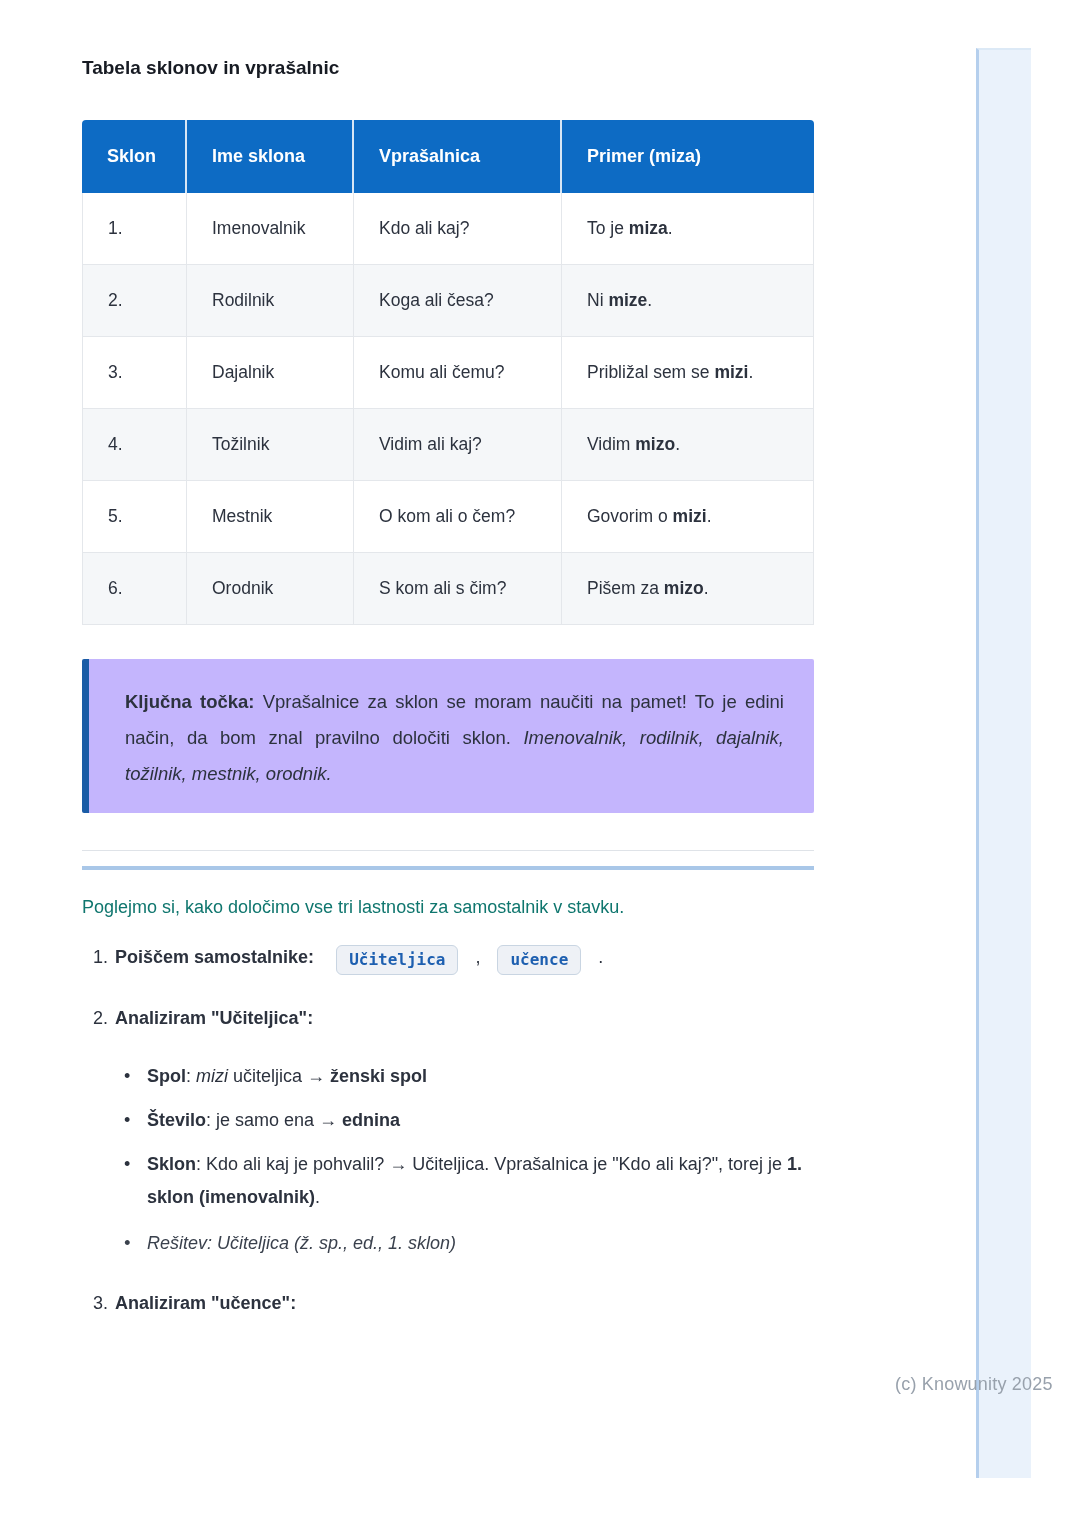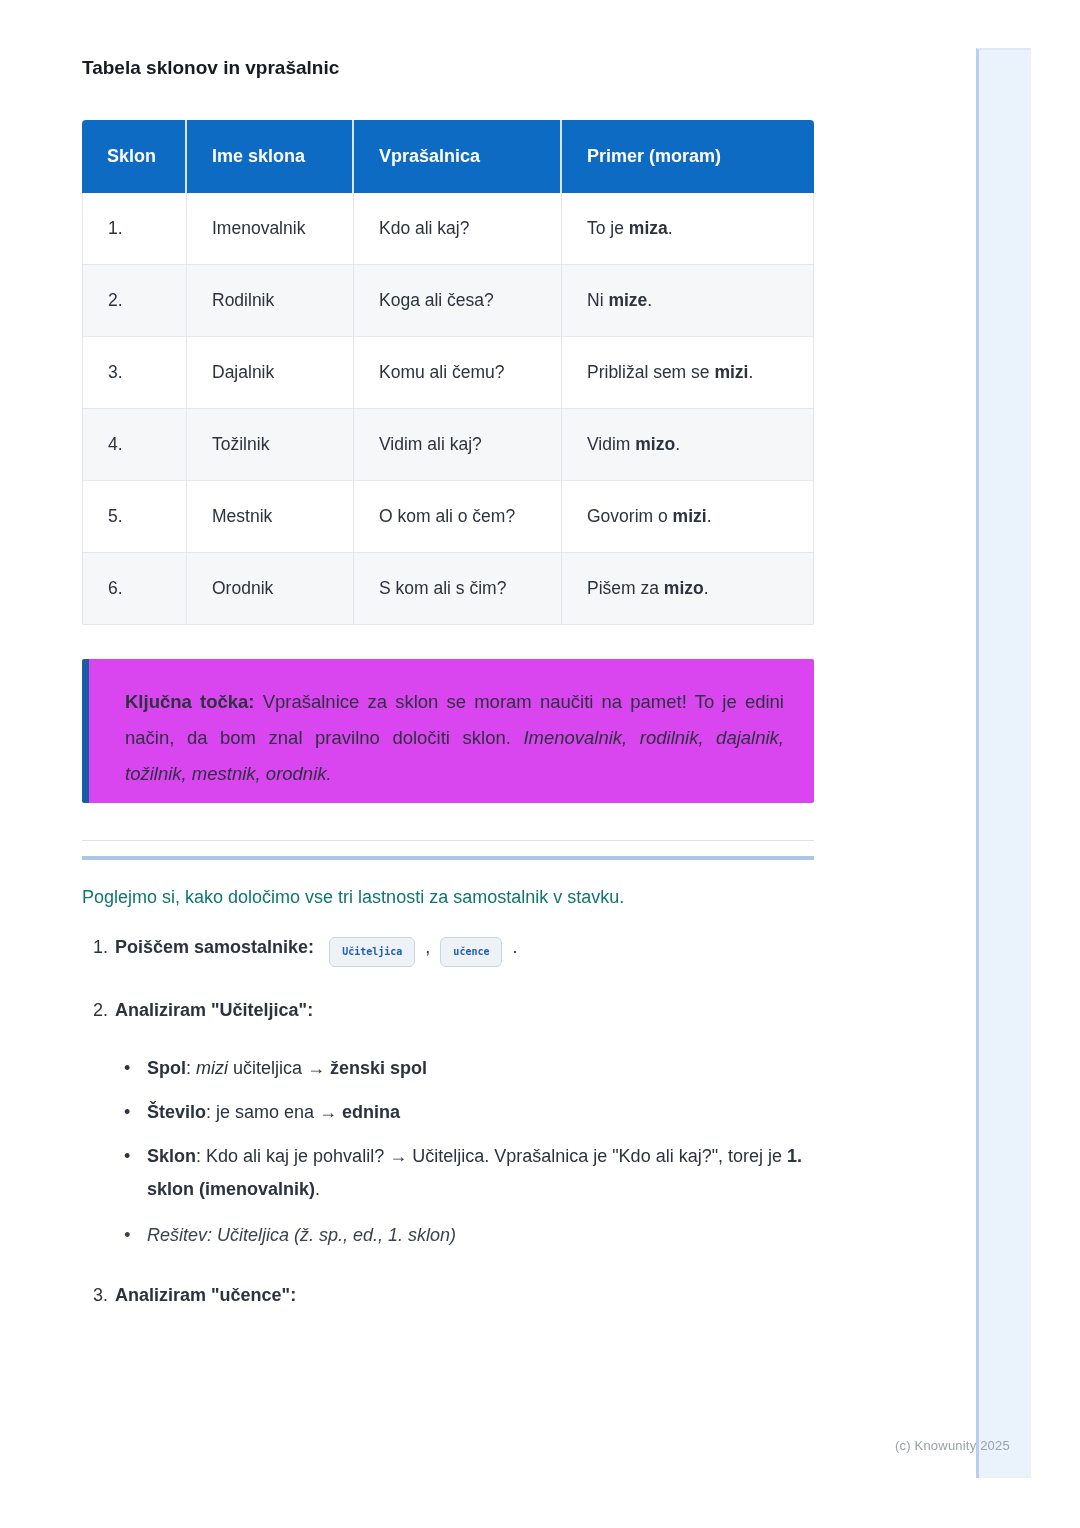--- a/index.html
+++ b/index.html
@@ -7,22 +7,22 @@
   body {
     width:1080px; height:1528px; position:relative; overflow:hidden;
     font-family:"Liberation Sans", sans-serif; color:#2c323e;
   }
   .side-strip {
     position:absolute; left:976px; top:48px; width:55px; height:1430px;
     background:#eaf2fb; border-left:3px solid #b5cfed; border-top:2px solid #dce9f6;
     z-index:1;
   }
   .footer {
-    position:absolute; top:1438px; left:895px; z-index:2;
-    font-size:13px; color:#98a1ac; letter-spacing:0.2px;
+    position:absolute; top:1374px; left:895px; z-index:2;
+    font-size:18px; color:#98a1ac; letter-spacing:0.2px;
   }
   .content { position:absolute; left:82px; top:0; width:732px; z-index:2; }
 
   .doc-title { margin-top:57px; font-size:19px; font-weight:bold; color:#171b23; }
 
   table.cases {
     margin-top:41px; width:732px; border-collapse:separate; border-spacing:0;
     font-size:17.5px; color:#2c323e;
     border-radius:4px 4px 0 0;
   }
@@ -36,22 +36,22 @@
   table.cases th:last-child  { border-radius:0 4px 0 0; }
   table.cases td {
     height:72px; padding-left:25px; background:#ffffff;
     border-bottom:1px solid #e4e7eb; border-right:1px solid #e4e7eb;
   }
   table.cases td:first-child { border-left:1px solid #e4e7eb; }
   table.cases tr:nth-child(even) td { background:#f5f7f9; }
   b.w { font-weight:bold; }
 
   .callout {
-    margin-top:34px; background:#d946ef; border-left:7px solid #1a5ca6;
-    padding:25px 30px 11px 36px; border-radius:2px;
+    margin-top:34px; background:#c4b5fd; border-left:7px solid #1a5ca6;
+    padding:25px 30px 21px 36px; border-radius:2px;
     font-size:18.5px; line-height:36px; text-align:justify; color:#2c323e;
   }
   .callout .lead { font-weight:bold; }
   .callout .it { font-style:italic; }
 
   .divider { margin-top:37px; height:1px; background:#dfe3e8; }
 
   h1.sec {
     margin-top:47px; font-size:34px; font-weight:bold; color:#1166cb;
     letter-spacing:-0.3px;
@@ -63,23 +63,23 @@
   p.primer .lbl { font-weight:bold; }
   p.primer .sent { font-style:italic; color:#3a414d; }
 
   .olist { margin-top:27px; font-size:18px; }
   .oitem { padding-left:11px; margin-bottom:31px; line-height:24px; }
   .onum  { margin-right:7px; }
   .olabel { font-weight:bold; }
 
   .chip {
     display:inline-block; font-family:"DejaVu Sans Mono", monospace;
-    font-weight:bold; font-size:10px; color:#1d5fb0;
+    font-weight:bold; font-size:16px; color:#1d5fb0;
     background:#eef1f6; border:1px solid #c9d5e2; border-radius:6px;
-    padding:5px 12px; margin:0 10px; vertical-align:-2px; line-height:18px;
+    padding:5px 12px; margin:0 17px; vertical-align:-2px; line-height:18px;
   }
 
   .bullets { margin-top:30px; }
   .bitem { display:flex; padding-left:31px; margin-bottom:11px; line-height:33px; }
   .bmark { width:23px; flex:none; }
   .btext { flex:1; }
   .term { font-weight:bold; }
   .bold { font-weight:bold; }
   .ital { font-style:italic; }
   .bitem.solution { margin-top:13px; font-style:italic; color:#3a414d; }
@@ -99,21 +99,21 @@
         <col style="width:105px">
         <col style="width:167px">
         <col style="width:208px">
         <col style="width:252px">
       </colgroup>
     <thead>
       <tr>
         <th>Sklon</th>
         <th>Ime sklona</th>
         <th>Vprašalnica</th>
-        <th>Primer (moram)</th>
+        <th>Primer (miza)</th>
       </tr>
     </thead>
     <tbody>
       <tr>
         <td>1.</td>
         <td>Imenovalnik</td>
         <td>Kdo ali kaj?</td>
         <td><span>To je </span><b class="w">miza</b><span>.</span></td>
       </tr>
       <tr>

